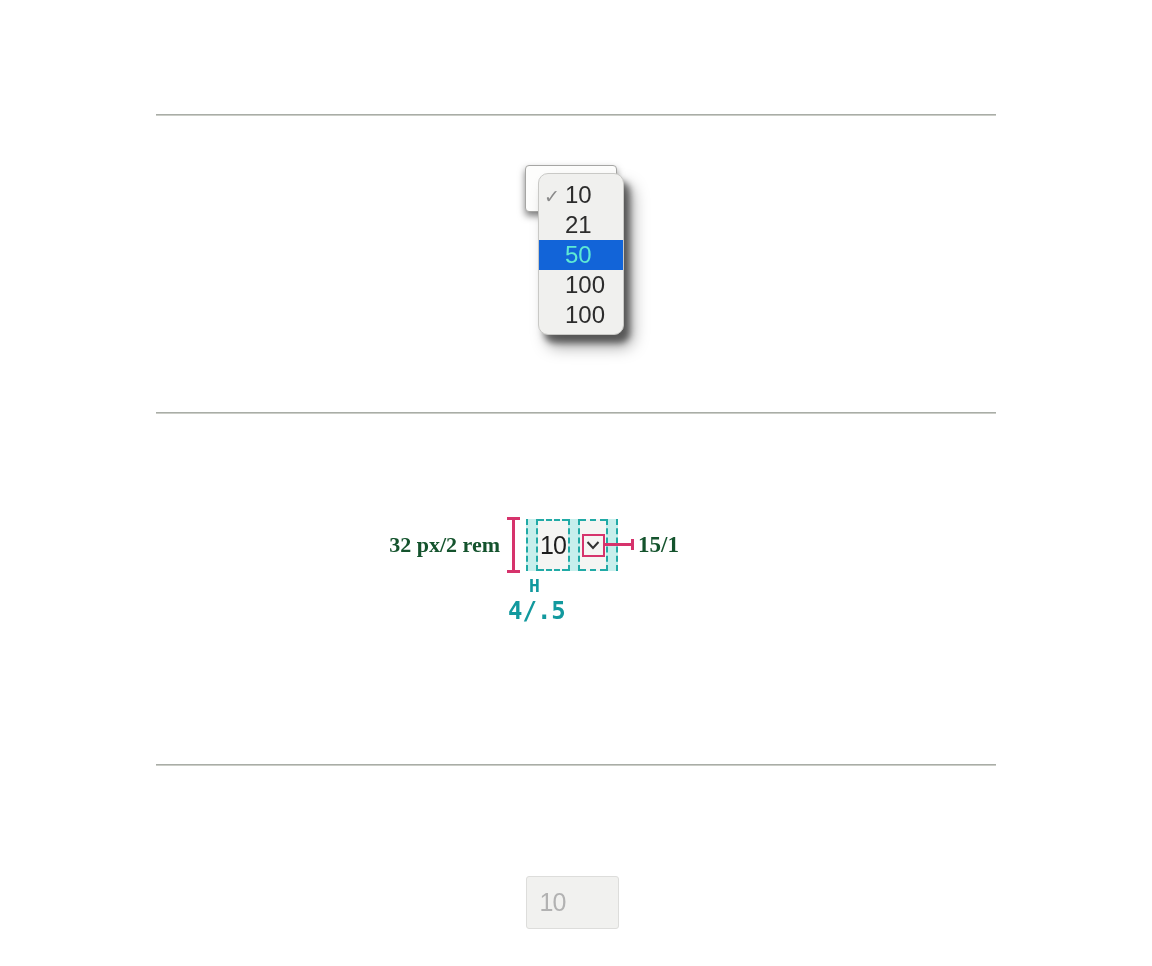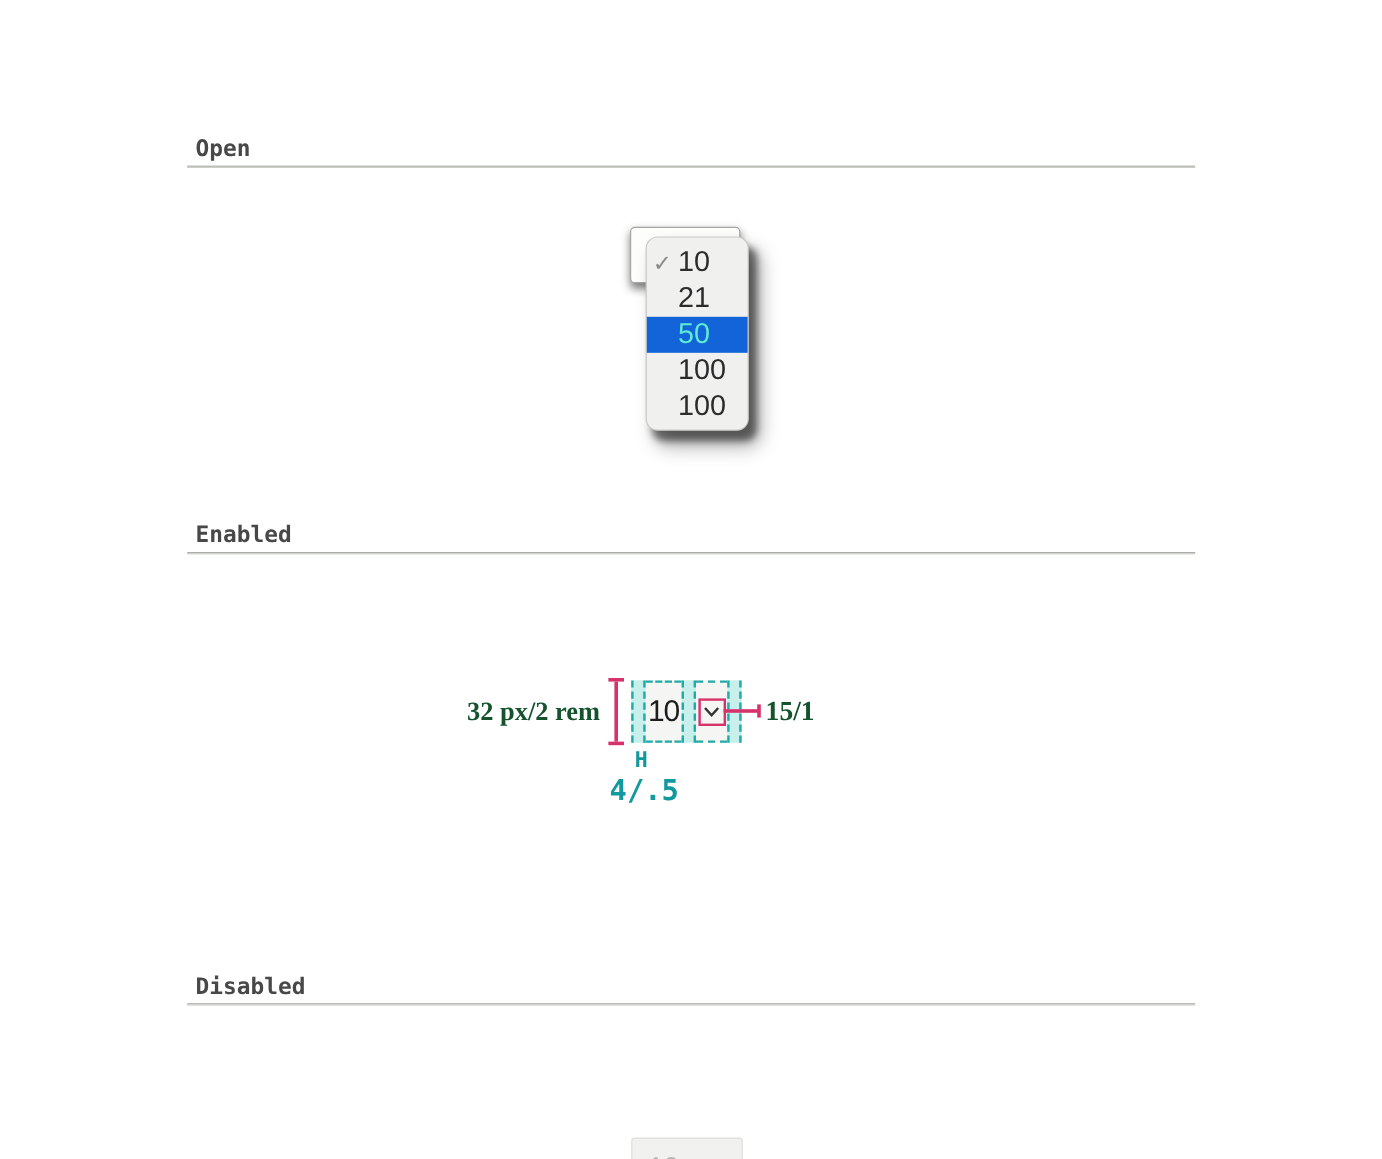--- a/index.html
+++ b/index.html
@@ -74,21 +74,20 @@
                      border:1px solid #dddddb; border-radius:3px;
                      display:flex; align-items:center; justify-content:space-between;
                      padding:0 13px; font-size:25px; letter-spacing:-1px; color:#b2b2b2; }
   svg { display:block; }
 </style>
 </head>
 <body>
 
 <div class="container">
 
-  <h2 class="sec-title">Open</h2>
   <hr class="sec-rule">
   <div class="open-content">
     <div class="popup-wrap">
       <div class="closed-btn"></div>
       <div class="menu">
         <div class="menu-item">
           <span class="check-col">✓</span>
           <span>10</span>
         </div>
         <div class="menu-item">
@@ -104,21 +103,20 @@
           <span>100</span>
         </div>
         <div class="menu-item">
           <span class="check-col"></span>
           <span>100</span>
         </div>
       </div>
     </div>
   </div>
 
-  <h2 class="sec-title">Enabled</h2>
   <hr class="sec-rule">
   <div class="enabled-content">
     <div class="spec-figure">
 
       <div class="spec-component">
         <div class="pad-band"></div>
         <div class="cell-text">10</div>
         <div class="pad-band"></div>
         <div class="cell-icon">
           <div class="pink-square">
@@ -136,21 +134,20 @@
       <div class="redline-label height-label">32 px/2 rem</div>
 
       <div class="connector"></div>
       <div class="redline-label icon-size-label">15/1</div>
 
       <div class="teal-label marker-h">H</div>
       <div class="teal-label padding-label">4/.5</div>
     </div>
   </div>
 
-  <h2 class="sec-title">Disabled</h2>
   <hr class="sec-rule">
   <div class="disabled-content">
     <div class="disabled-select">
       <span>10</span>
 
     </div>
   </div>
 
 </div>
 

